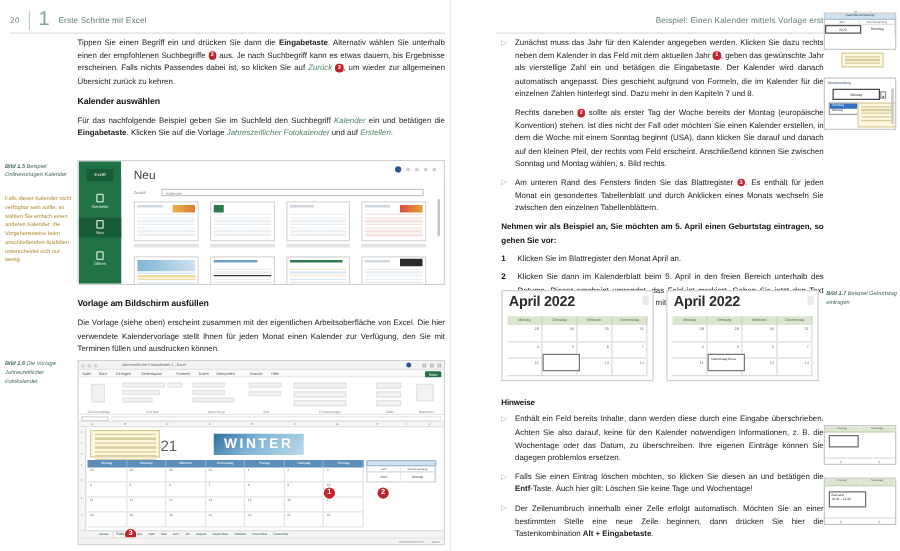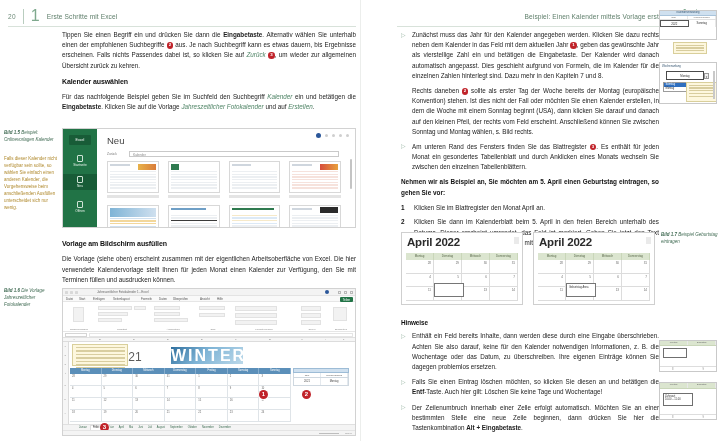--- a/index.html
+++ b/index.html
@@ -105,21 +105,21 @@
   .wb-namebox { position:absolute; left:2px; top:1px; width:22px; height:4px; border:.4px solid #d5d5d5; }
   .wb-fx { position:absolute; left:26px; top:1px; right:2px; height:4px; border:.4px solid #e5e5e5; }
   .wb-colhdr { position:absolute; left:0; right:0; top:49px; height:4px; background:#f6f6f6; border-bottom:.5px solid #dcdcdc; }
   .wb-colhdr i { position:absolute; top:.4px; font-size:2.4px; color:#777; }
   .wb-sheet { position:absolute; left:0; right:0; top:53px; bottom:11px; background:#fff; overflow:hidden; }
   .wb-rowhdr { position:absolute; left:0; top:0; bottom:0; width:6px; background:#f6f6f6; border-right:.5px solid #dcdcdc; }
   .wb-rowhdr i { position:absolute; left:1.5px; font-size:2.2px; color:#888; }
   .wb-year { position:absolute; left:52px; top:8px; font-size:12px; color:#5c5c5c; font-weight:300; }
   .wb-winter { position:absolute; left:108px; top:5px; width:72px; height:17px;
                background:linear-gradient(135deg,#2f6f9e,#7fb4d6 45%,#bcd9ea);
-               color:#fff; font-size:16px; font-weight:bold; letter-spacing:2px; text-align:center; line-height:17px;
+               color:#fff; font-size:11px; font-weight:bold; letter-spacing:2px; text-align:center; line-height:17px;
                font-family:"Liberation Sans", sans-serif; }
   .wb-daysrow { position:absolute; left:7px; right:64px; top:26px; height:6px; background:#5b8fb9; display:flex; }
   .wb-daysrow div { flex:1; color:#fff; font-size:2.6px; text-align:center; line-height:6px; border-right:.4px solid #87aece; }
   .wb-calgrid { position:absolute; left:7px; right:64px; top:32px; bottom:2px; display:grid; grid-template-rows:repeat(4,1fr); }
   .wb-calrow { display:grid; grid-template-columns:repeat(7,1fr); border-bottom:.4px solid #dfe4e8; }
   .wb-calrow span { border-right:.4px solid #dfe4e8; position:relative; }
   .wb-calrow span b { position:absolute; left:2px; top:1px; font-size:2.6px; color:#666; font-weight:normal; }
   .wb-tip { position:absolute; left:9px; top:2px; width:56px; height:22px; background:#fdf7de; border:.5px solid #d9cf9b; }
   .wb-tip i { display:block; height:1.4px; background:#d9cea0; margin:2px 2.5px; }
   .wb-panel { position:absolute; right:6px; top:26px; width:56px; }

